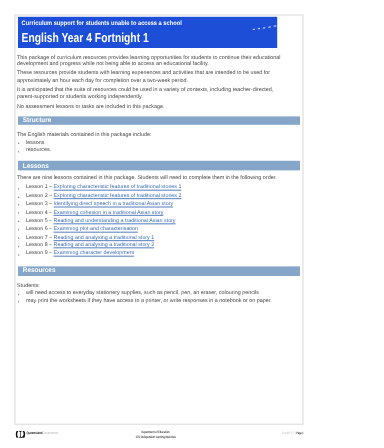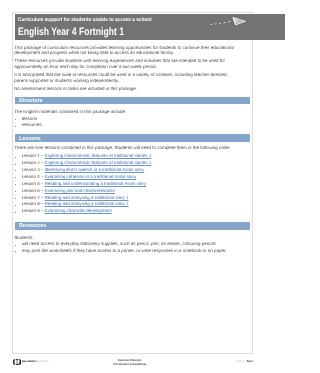--- a/index.html
+++ b/index.html
@@ -6,22 +6,22 @@
   body{width:264px;height:373px;background:#ffffff;
        font-family:"Liberation Sans",sans-serif;overflow:hidden;
        -webkit-font-smoothing:antialiased;text-rendering:geometricPrecision;}
   .page{position:absolute;left:0;top:0;width:264px;height:373px;background:#fff;}
 
   
   .sheet{position:absolute;left:12px;top:11.5px;width:240.5px;height:342.5px;
          border:1px solid #dededd;box-sizing:border-box;background:#fff;}
 
   
-  .masthead{position:absolute;left:15.2px;top:14.2px;width:270px;height:26.3px;
-            background:#737373;overflow:hidden;}
+  .masthead{position:absolute;left:15.2px;top:14.2px;width:216px;height:26.3px;
+            background:#1d4ed8;overflow:hidden;}
   .mast-kicker{position:absolute;left:3.0px;top:3.9px;font-size:5.35px;font-weight:bold;
                color:#ffffff;white-space:nowrap;line-height:5.35px;
                transform:scaleX(0.89);transform-origin:0 0;}
   .mast-title{position:absolute;left:2.6px;top:12.6px;font-size:10.85px;font-weight:bold;
               color:#ffffff;white-space:nowrap;line-height:10.85px;
               transform:scaleX(0.793);transform-origin:0 0;}
   .plane{position:absolute;left:195.3px;top:3.05px;width:36px;height:8.2px;overflow:visible;}
 
   
   .body{position:absolute;left:14.2px;top:44.8px;width:221px;}

